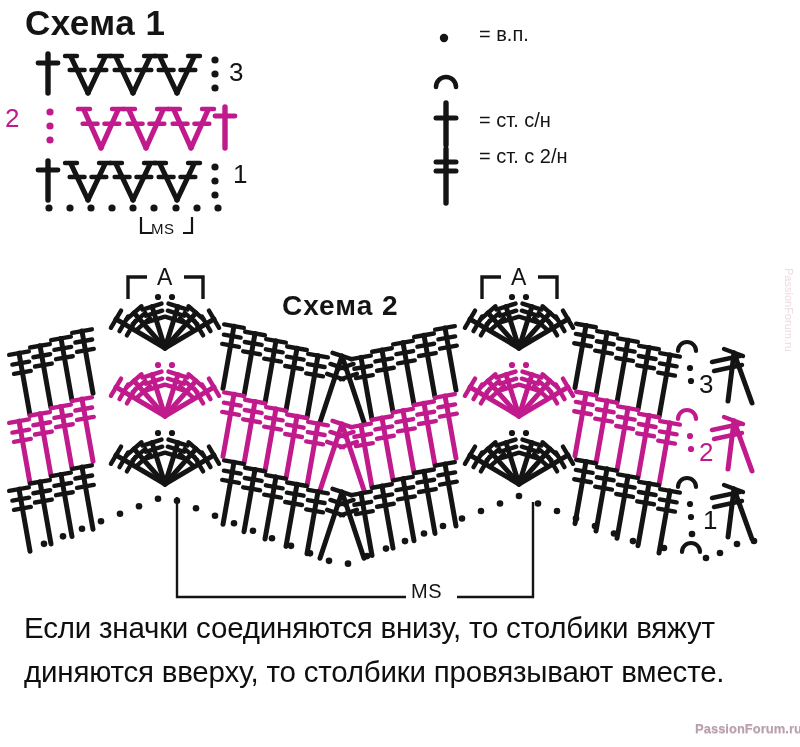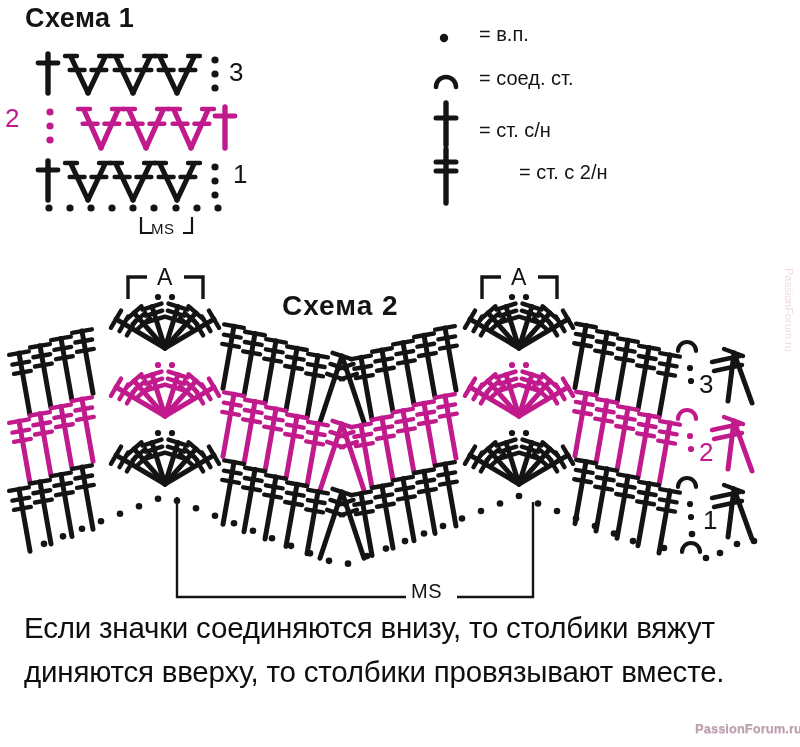--- a/index.html
+++ b/index.html
@@ -2,21 +2,21 @@
 <html><head>
 <meta charset="utf-8">
 <style>
   html,body{margin:0;padding:0;background:#ffffff;}
   .canvas{position:relative;width:800px;height:747px;background:#ffffff;overflow:hidden;
           font-family:"Liberation Sans", sans-serif;color:#141414;}
   svg.layer{position:absolute;left:0;top:0;}
   .ov{position:absolute;white-space:nowrap;line-height:1;}
   .b{font-weight:bold;}
   .accent{color:#c01a8c;}
-  .title1{font-size:27px;letter-spacing:.5px;}
+  .title1{font-size:35px;letter-spacing:.5px;}
   .title2{font-size:28px;letter-spacing:1px;}
   .rownum{font-size:26px;}
   .ms1{font-size:15px;letter-spacing:.5px;}
   .ms2{font-size:20px;letter-spacing:.5px;}
   .alabel{font-size:23px;}
   .legendlabel{font-size:20px;}
   .note{font-size:29.5px;line-height:44px;letter-spacing:-.2px;color:#0f0f0f;}
   .wm{font-size:13px;font-weight:bold;color:#b79fad;text-shadow:0 1px 0 #e7d3dc;}
   .wmside{font-size:11px;color:#eed9e4;writing-mode:vertical-rl;}
 </style>
@@ -603,23 +603,22 @@
       </g>
     </svg>
 
   <div class="ov b title1" style="left:25px;top:5px;">Схема 1</div>
   <div class="ov rownum" style="left:229px;top:59px;">3</div>
   <div class="ov rownum accent" style="left:5px;top:105px;">2</div>
   <div class="ov rownum" style="left:233px;top:161px;">1</div>
   <div class="ov ms1" style="left:151px;top:221px;">MS</div>
 
   <div class="ov legendlabel" style="left:479px;top:24px;">= в.п.</div>
-  <div class="ov legendlabel" style="left:479px;top:68px;">= соед. ст.</div>
-  <div class="ov legendlabel" style="left:479px;top:120px;">= ст. с/н</div>
-  <div class="ov legendlabel" style="left:479px;top:162px;margin-left:40px;">= ст. с 2/н</div>
+  <div class="ov legendlabel" style="left:479px;top:110px;">= ст. с/н</div>
+  <div class="ov legendlabel" style="left:479px;top:146px;">= ст. с 2/н</div>
 
   <div class="ov b title2" style="left:282px;top:280px;margin-top:12px;">Схема 2</div>
   <div class="ov alabel" style="left:157px;top:266px;">A</div>
   <div class="ov alabel" style="left:511px;top:266px;">A</div>
   <div class="ov rownum" style="left:699px;top:371px;">3</div>
   <div class="ov rownum accent" style="left:699px;top:439px;">2</div>
   <div class="ov rownum" style="left:703px;top:507px;">1</div>
   <div class="ov ms2" style="left:411px;top:581px;">MS</div>
 
   <div class="ov note" style="left:24px;top:606px;">

